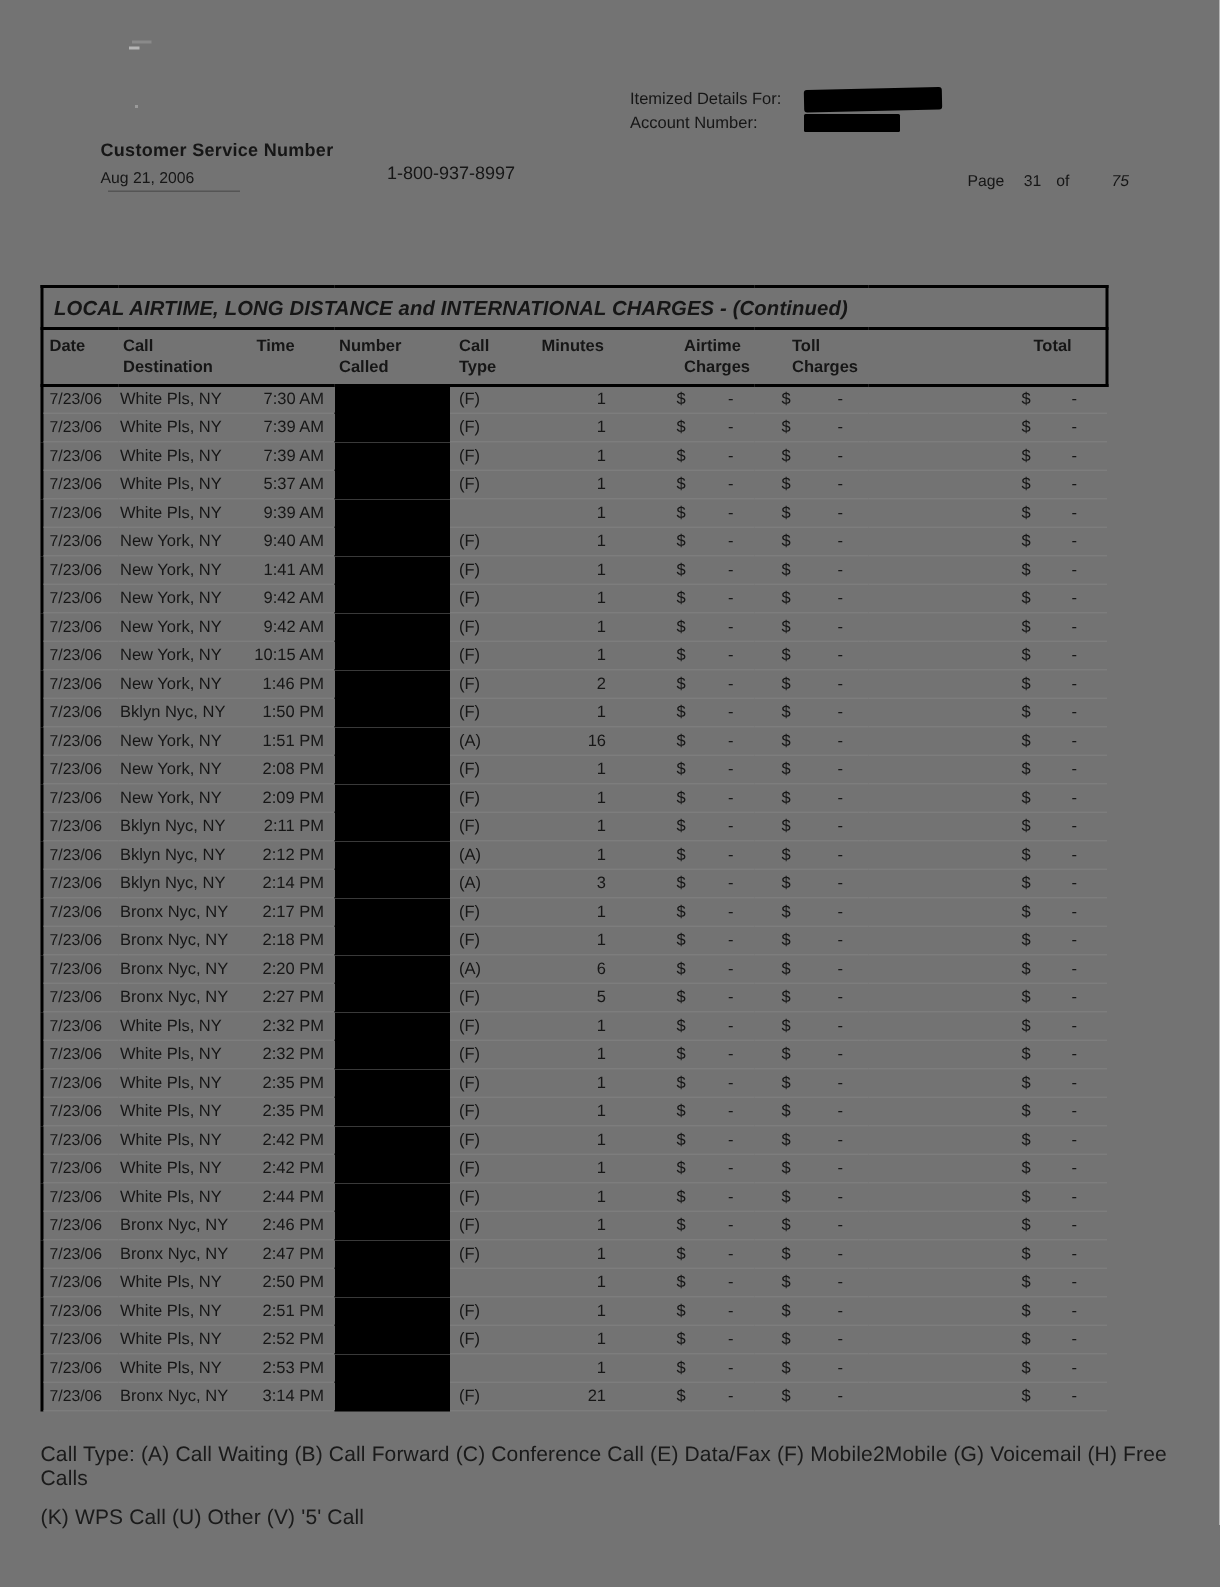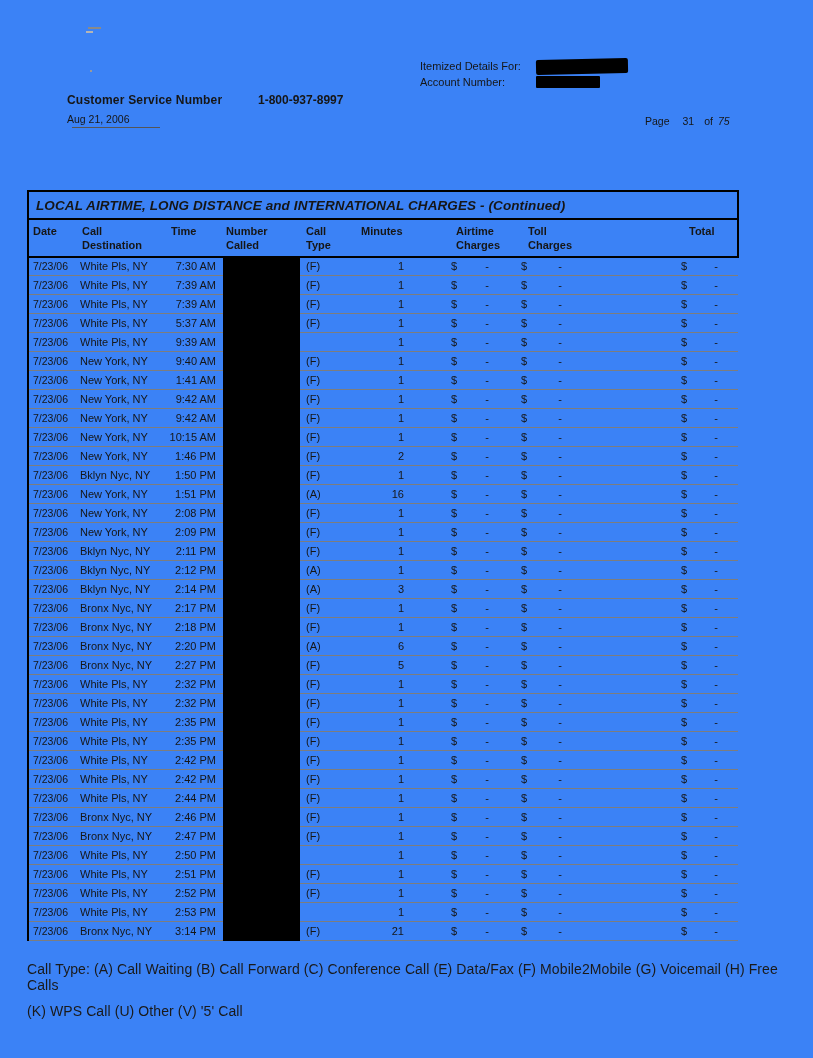--- a/index.html
+++ b/index.html
@@ -1,47 +1,47 @@
 <!DOCTYPE html>
 <html><head>
 <meta charset="utf-8">
 <style>
   * { margin:0; padding:0; box-sizing:border-box; }
   html,body { background:#e9e9e9; }
   body { font-family:"Liberation Sans","DejaVu Sans",sans-serif; }
   .page {
     position:relative; width:813px; height:1058px; margin:0 auto;
-    background:#3b82f6; color:#161616; overflow:hidden;
+    background:#737373; color:#161616; overflow:hidden;
   }
 
   
   .artifact-a { position:absolute; left:88px; top:27px; width:13px; height:2px; background:#8a8a8a; }
   .artifact-b { position:absolute; left:86px; top:31px; width:7px; height:2px; background:#b5b5b5; }
   .artifact-c { position:absolute; left:90px; top:70px; width:2px; height:2px; background:#9a9a9a; }
 
   
   .itemized { position:absolute; left:420px; top:58px; font-size:11px; line-height:16px; }
   .itz-row { display:flex; align-items:center; height:16px; }
   .itz-label { display:inline-block; width:112px; }
   .redactbox { display:inline-block; background:#000; }
   .redact-1 { width:92px; height:15px; margin-left:4px; transform:rotate(-1.2deg); border-radius:2px; }
   .redact-2 { width:64px; height:12px; margin-left:4px; border-radius:1px; }
 
   
   .csn-label { position:absolute; left:67px; top:93px; font-size:12px; font-weight:bold; letter-spacing:0.2px; }
-  .csn-number { position:absolute; left:258px; top:93px; font-size:12px; font-weight:bold; }
+  .csn-number { position:absolute; left:258px; top:108px; font-size:12px; font-weight:normal; }
   .stmt-date { position:absolute; left:67px; top:113px; font-size:10.5px; }
   .date-underline { position:absolute; left:72px; top:127px; width:88px; border-top:1px solid #555; }
 
   
   .page-indicator { position:absolute; left:645px; top:115px; font-size:10.5px; }
   .page-indicator span { display:inline-block; }
   .pi-num { margin-left:13px; }
   .pi-of  { margin-left:10px; }
-  .pi-tot { margin-left:5px;font-style:italic; }
+  .pi-tot { margin-left:28px;font-style:italic; }
 
   
   table.charges {
     position:absolute; left:27px; top:190px; width:710px;
     border-collapse:collapse; table-layout:fixed;
   }
   .title-row th {
     border:2.5px solid #000;
     text-align:left; font-size:13.5px; font-style:italic; font-weight:bold;
     padding:6px 8px 5px 7px; letter-spacing:0.1px; white-space:nowrap;

